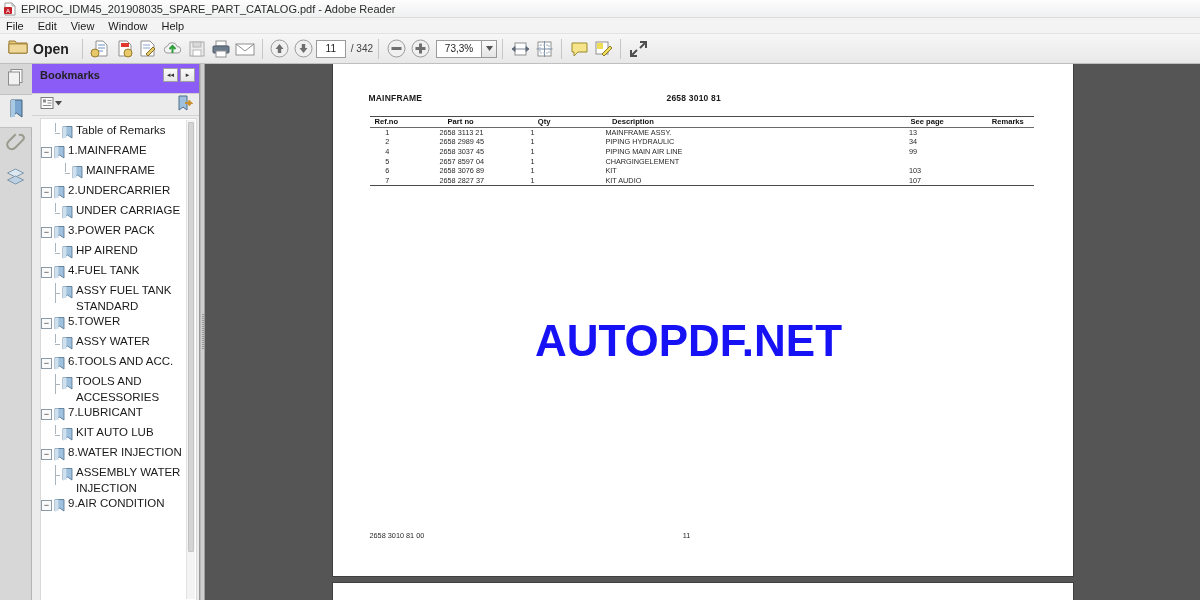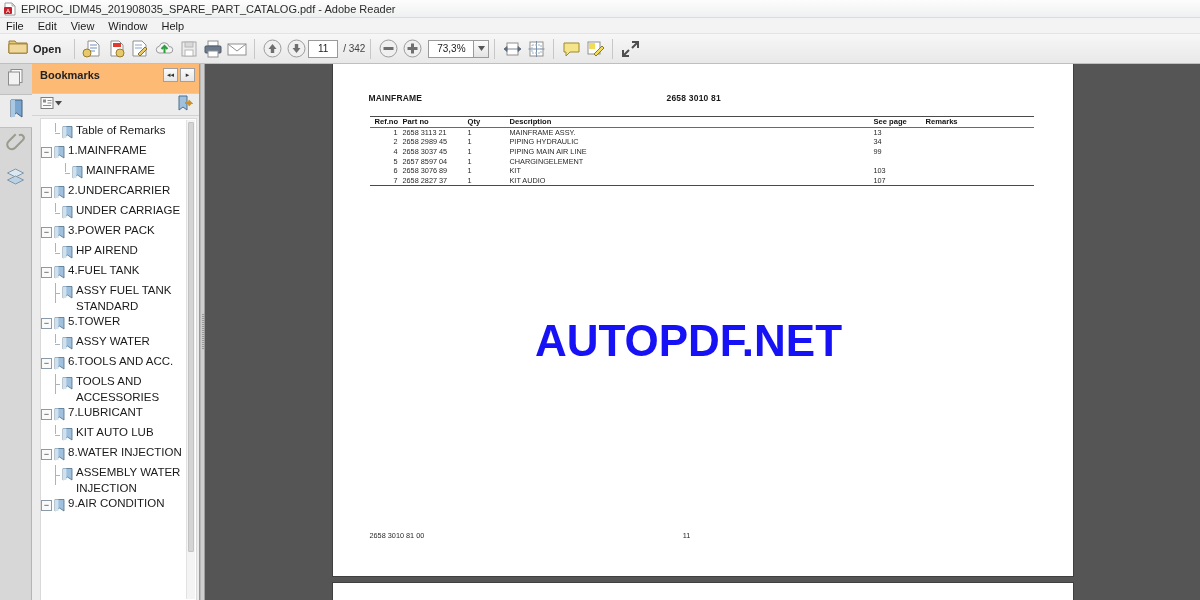--- a/index.html
+++ b/index.html
@@ -45,21 +45,21 @@
   }
   .tb-sep { width: 1px; height: 20px; background: #c7c7c7; margin: 0 5px; flex: none; }
   .tb-btn {
     height: 24px; min-width: 24px; display: flex; align-items: center; justify-content: center;
     border-radius: 2px; cursor: default; flex: none; padding: 0 2px;
   }
   .tb-open {
     display: flex; align-items: center; gap: 5px; padding: 0 8px 0 4px;
     height: 24px; cursor: default; flex: none;
   }
-  .tb-open-label { font-size: 11px; font-weight: bold; color: #222; }
+  .tb-open-label { font-size: 14px; font-weight: bold; color: #222; }
 
   .pagebox {
     width: 30px; height: 18px; background: #fff; border: 1px solid #9a9a9a;
     font-size: 10px; color: #222; text-align: center; line-height: 16px; flex: none;
   }
   .pagetotal { font-size: 10px; color: #444; margin-left: 5px; white-space: nowrap; flex: none; }
   .zoombox {
     width: 46px; height: 18px; background: #fff; border: 1px solid #9a9a9a;
     font-size: 10px; color: #222; text-align: center; line-height: 16px; flex: none;
   }
@@ -92,21 +92,21 @@
   .rail-btn.active { background: #ececec; border-top: 1px solid #c0c0c0; border-bottom: 1px solid #c0c0c0; }
 
   
   .bm-panel {
     width: 168px; background: #ececec; flex: none;
     display: flex; flex-direction: column;
     border-right: 1px solid #9a9a9a;
   }
   .bm-head {
     height: 30px; display: flex; align-items: center; padding: 0 4px 8px 8px;
-    background: #fdba74; border-bottom: 1px solid #cfcfcf;
+    background: #8b5cf6; border-bottom: 1px solid #cfcfcf;
   }
   .bm-title { font-size: 11px; font-weight: bold; color: #222; flex: 1; }
   .bm-navbtn {
     width: 15px; height: 14px; background: linear-gradient(#fbfbfb,#e6e6e6);
     border: 1px solid #a0a0a0; margin-left: 2px;
     display: flex; align-items: center; justify-content: center;
     font-size: 7px; color: #333; cursor: default;
   }
   .bm-toolbar {
     height: 22px; display: flex; align-items: center; justify-content: space-between;
@@ -182,21 +182,21 @@
     font-family: "Liberation Sans", sans-serif;
   }
   .pg-head-num {
     font-size: 8.5px; font-weight: bold; color: #1a1a1a; letter-spacing: .2px;
     position: absolute; left: 298px;
   }
 
   .tbl { position: absolute; top: 52px; left: 37px; width: 664px; }
   .tbl-rule { height: 1px; background: #4a4a4a; width: 100%; }
   .tbl-rule-thin { height: 1px; background: #6a6a6a; width: 100%; }
-  .trow { display: flex; height: 9.6px; align-items: center; }
+  .trow { display: flex; height: 9.6px; align-items: center; gap: 45px; }
   .thead .tcell { font-weight: bold; font-size: 7.6px; color: #111; }
   .tcell {
     font-size: 7.3px; color: #2a2a2a; white-space: nowrap;
     font-family: "Liberation Sans", sans-serif; line-height: 9px;
   }
   .c-ref   { width: 33px; text-align: right; padding-right: 5px; }
   .c-part  { width: 65px; }
   .c-qty   { width: 42px; }
   .c-desc  { width: 364px; }
   .c-page  { width: 52px; }

